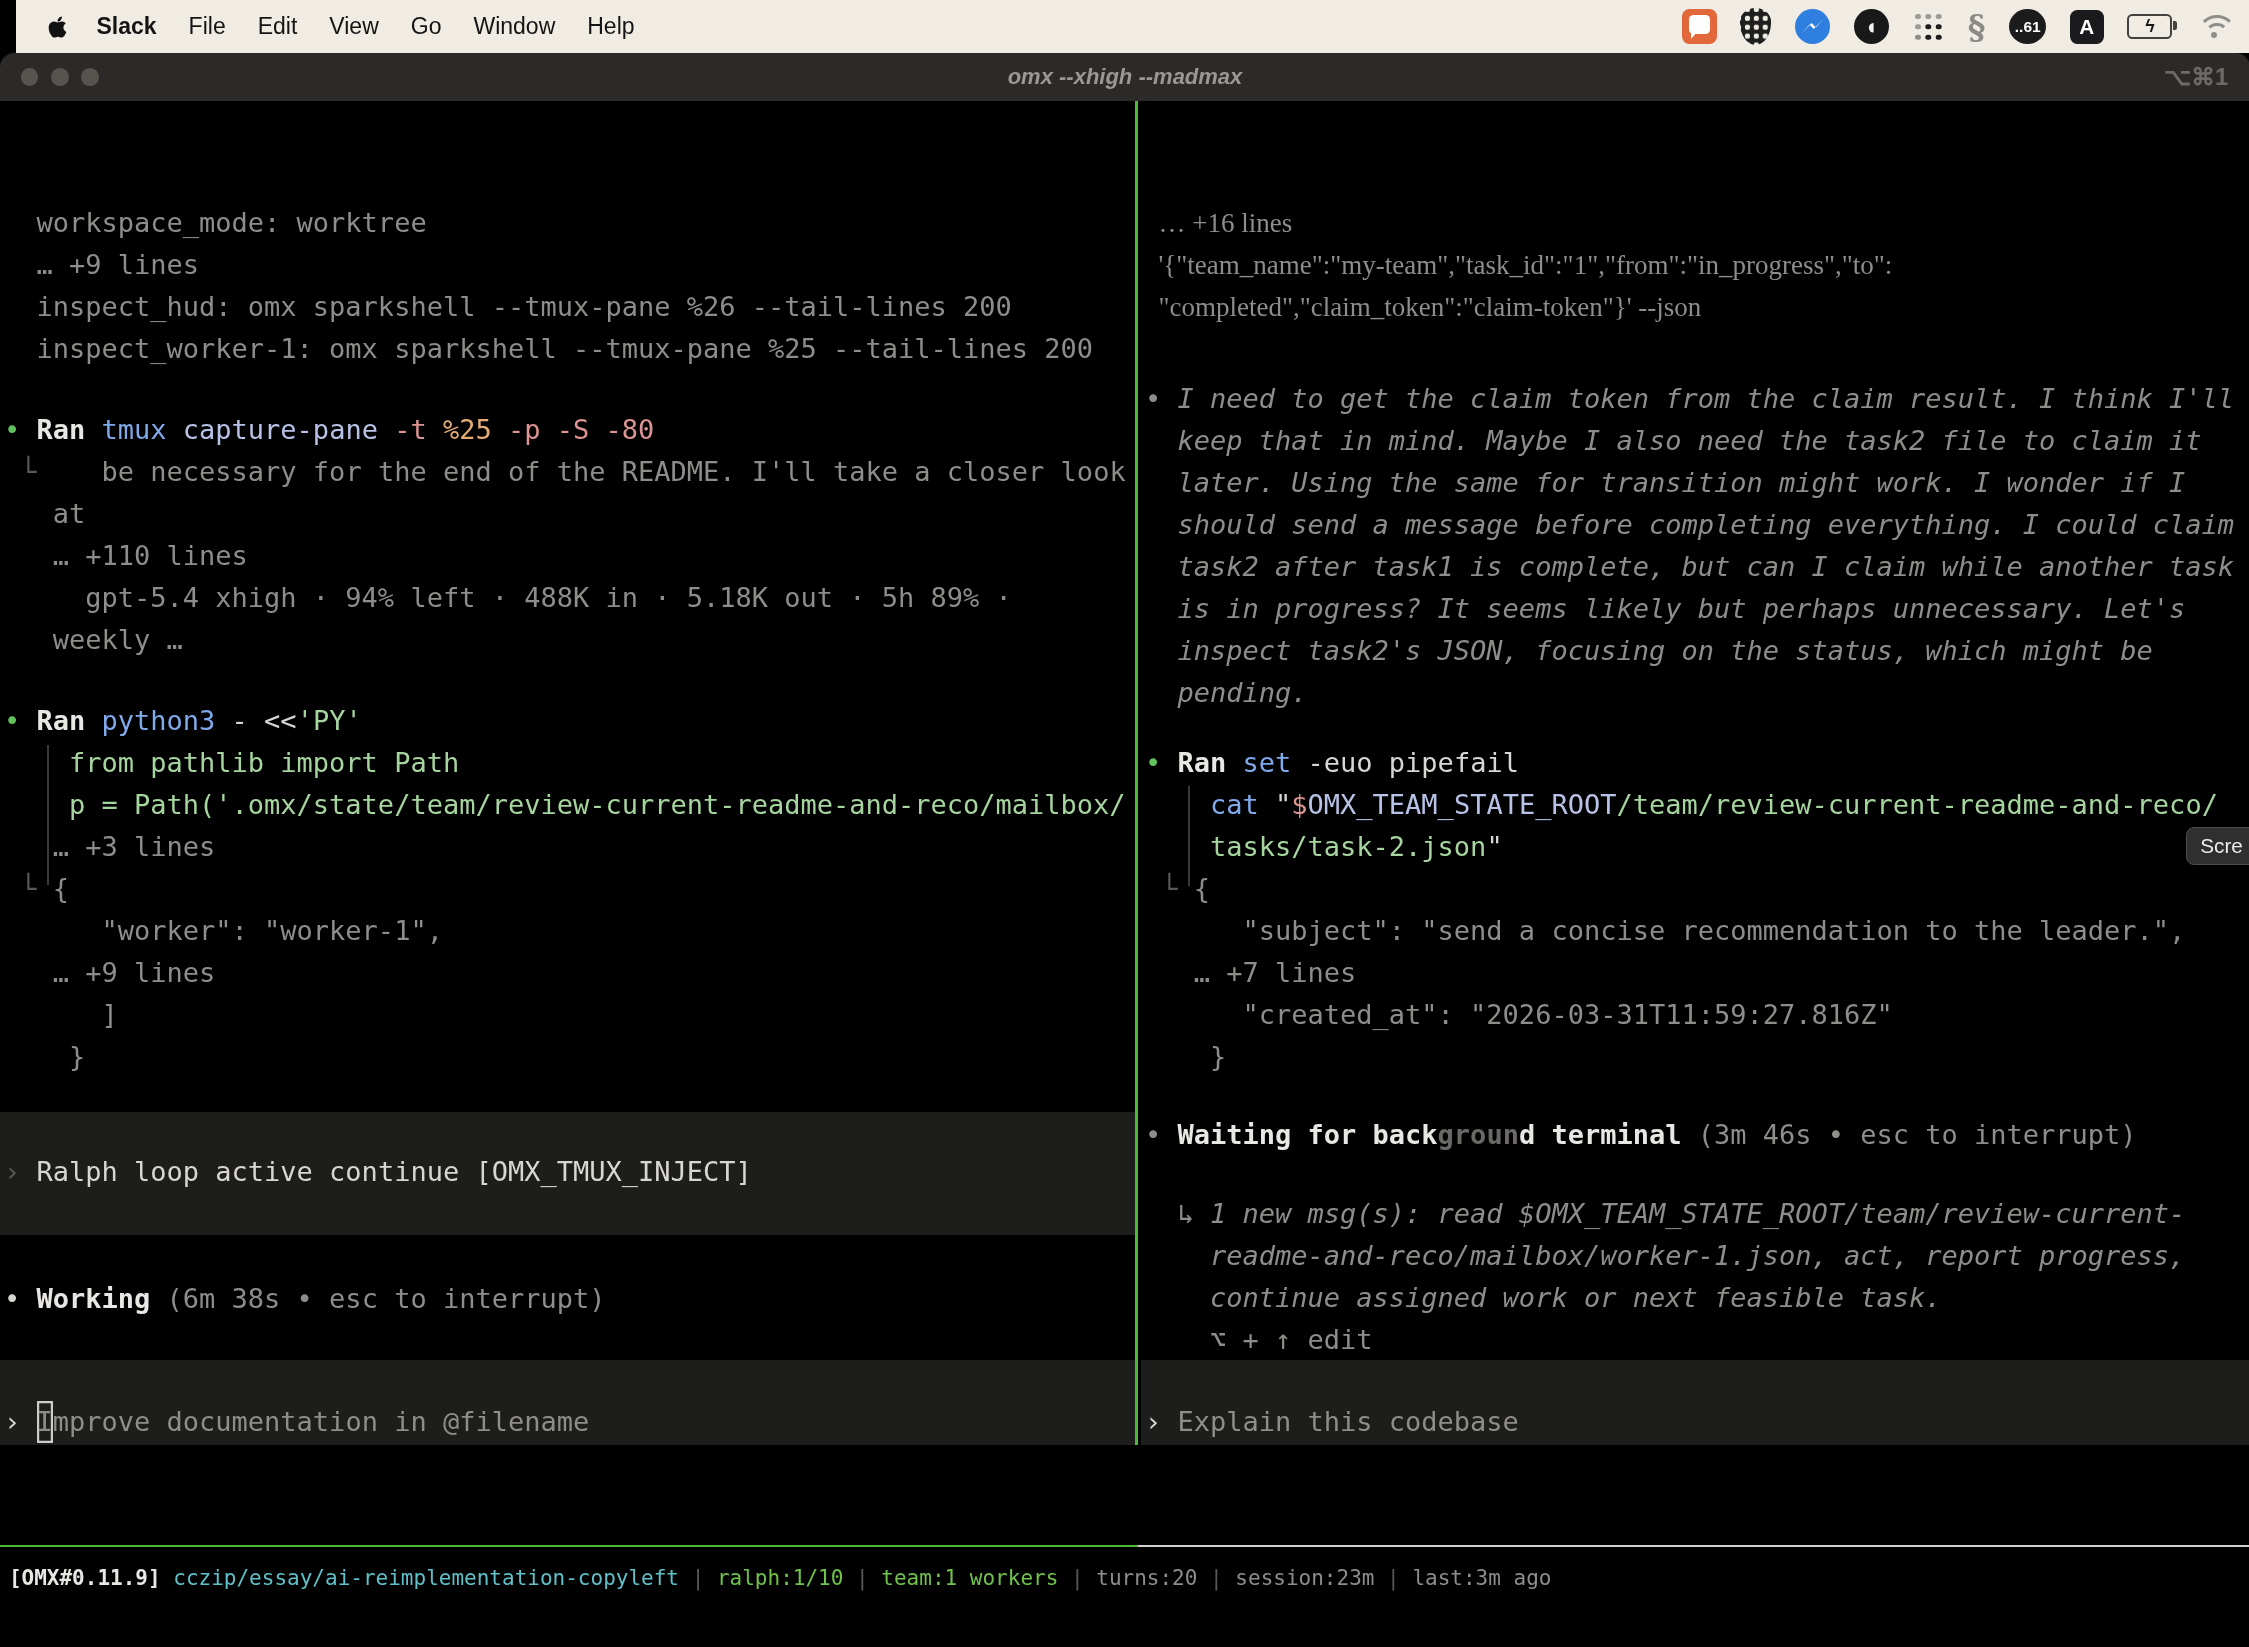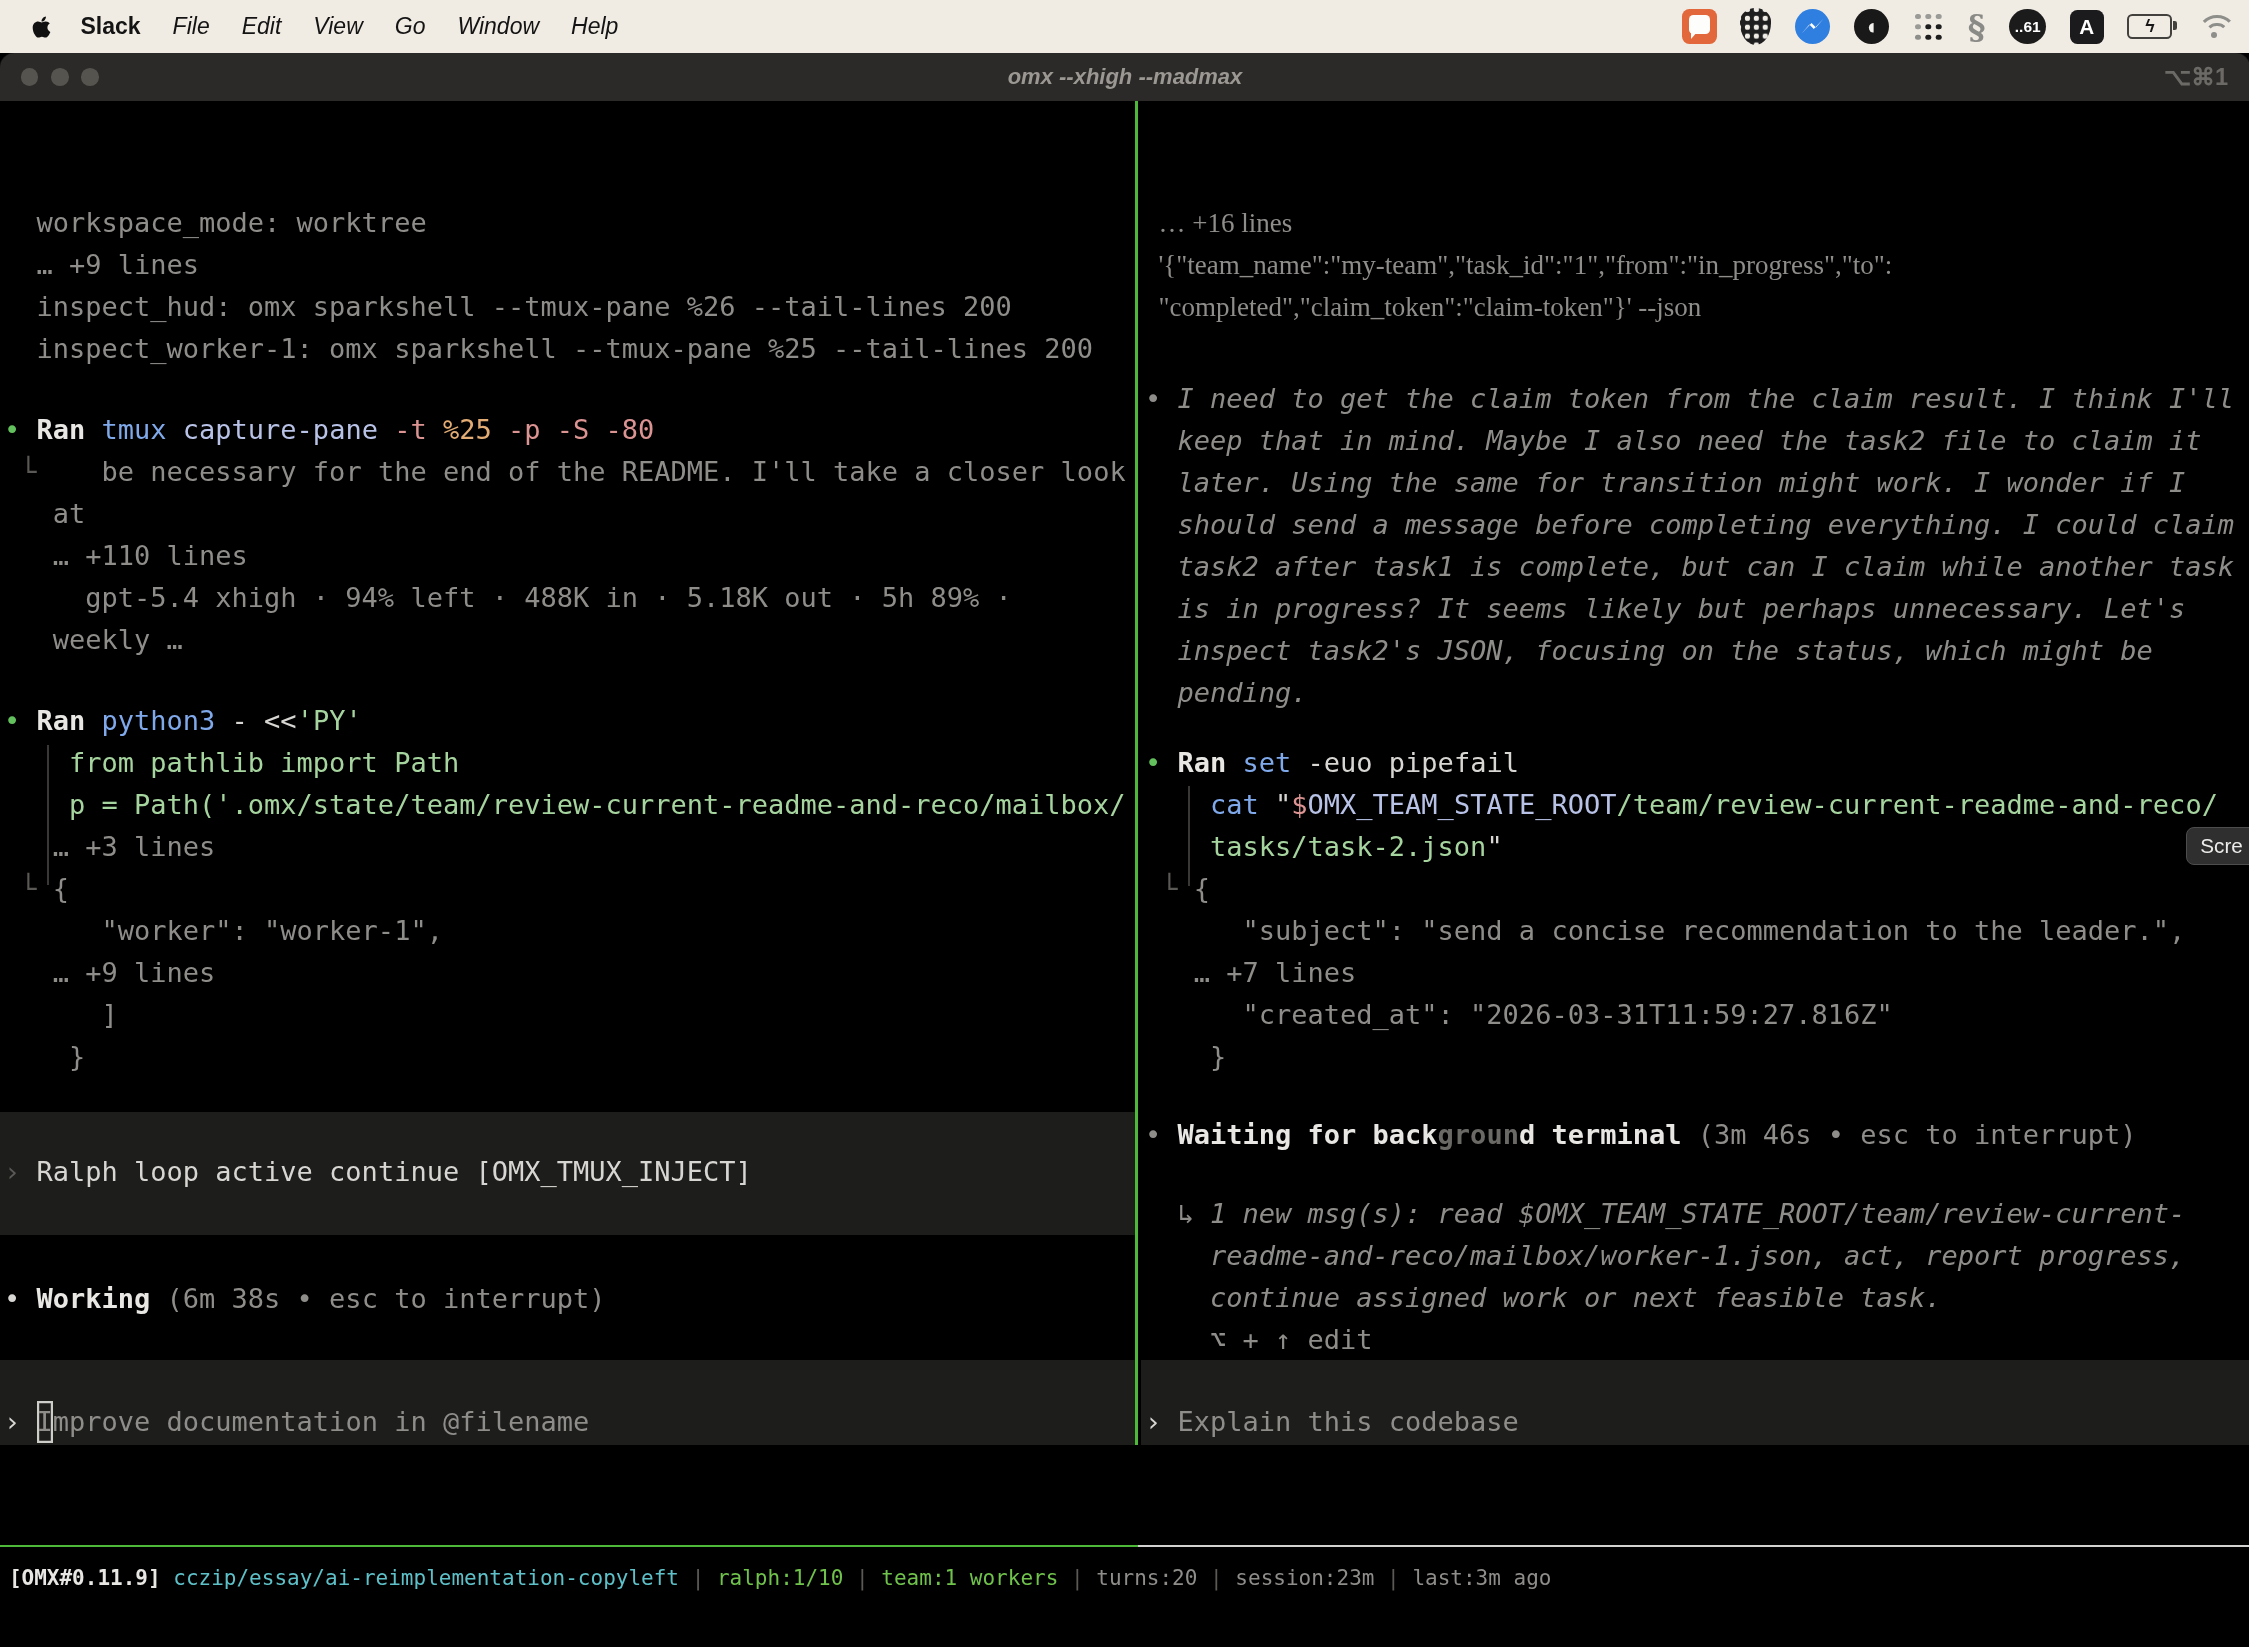--- a/index.html
+++ b/index.html
@@ -1,22 +1,22 @@
 <!DOCTYPE html>
 <html style="font-size:11.8px"><head>
 <meta charset="utf-8">
 <style>
   html,body{margin:0;padding:0;background:#000;}
   body{width:2250px;height:1648px;position:relative;overflow:hidden;font-family:"DejaVu Sans Mono",monospace;}
 
   
-  .menubar{position:absolute;top:0;left:0;right:0;height:53px;background:#f0ebe3;display:flex;align-items:center;font-family:"Liberation Sans",sans-serif;font-size:23px;color:#141414;z-index:5;}
+  .menubar{position:absolute;top:0;left:16px;right:0;height:53px;background:#f0ebe3;display:flex;align-items:center;font-family:"Liberation Sans",sans-serif;font-size:23px;color:#141414;z-index:5;}
   .apple{margin-left:32px;display:flex;align-items:center;}
   .appname{font-weight:700;margin-left:29.5px;}
-  .menu-items{display:flex;font-style:italic;}
+  .menu-items{display:flex;}
   .menu-items .mi{margin-left:32px;}
   .statusicons{margin-left:auto;display:flex;align-items:center;gap:23.6px;margin-right:19px;}
   .icon{display:flex;align-items:center;justify-content:center;}
   .ic-chat{width:35px;height:35px;border-radius:7.4px;background:#e2673a;position:relative;}
   .ic-chat::before{content:"";position:absolute;left:7.4px;top:5.9px;width:20.7px;height:19px;background:#fdfdfb;border-radius:4.4px;}
   .ic-chat::after{content:"";position:absolute;left:8.9px;top:22px;width:0;height:0;border-left:7.4px solid #fdfdfb;border-bottom:8.9px solid transparent;}
   .ic-shield{width:31px;height:37px;background:#1f1f1f;border-radius:15.5px 15.5px 50% 50%/13.3px 13.3px 60% 60%;
     background-image:radial-gradient(circle 2.6px,#efece5 2.5px,transparent 3px);background-size:8.9px 8.9px;background-position:3px 5.9px;}
   .ic-msgr{width:35px;height:35px;border-radius:50%;background:#2f7fe0;position:relative;}
   .ic-msgr::before{content:"";position:absolute;left:6.6px;top:9.6px;width:22px;height:14.8px;background:#fff;clip-path:polygon(0 100%,35% 40%,55% 70%,100% 0,65% 60%,45% 30%);}

